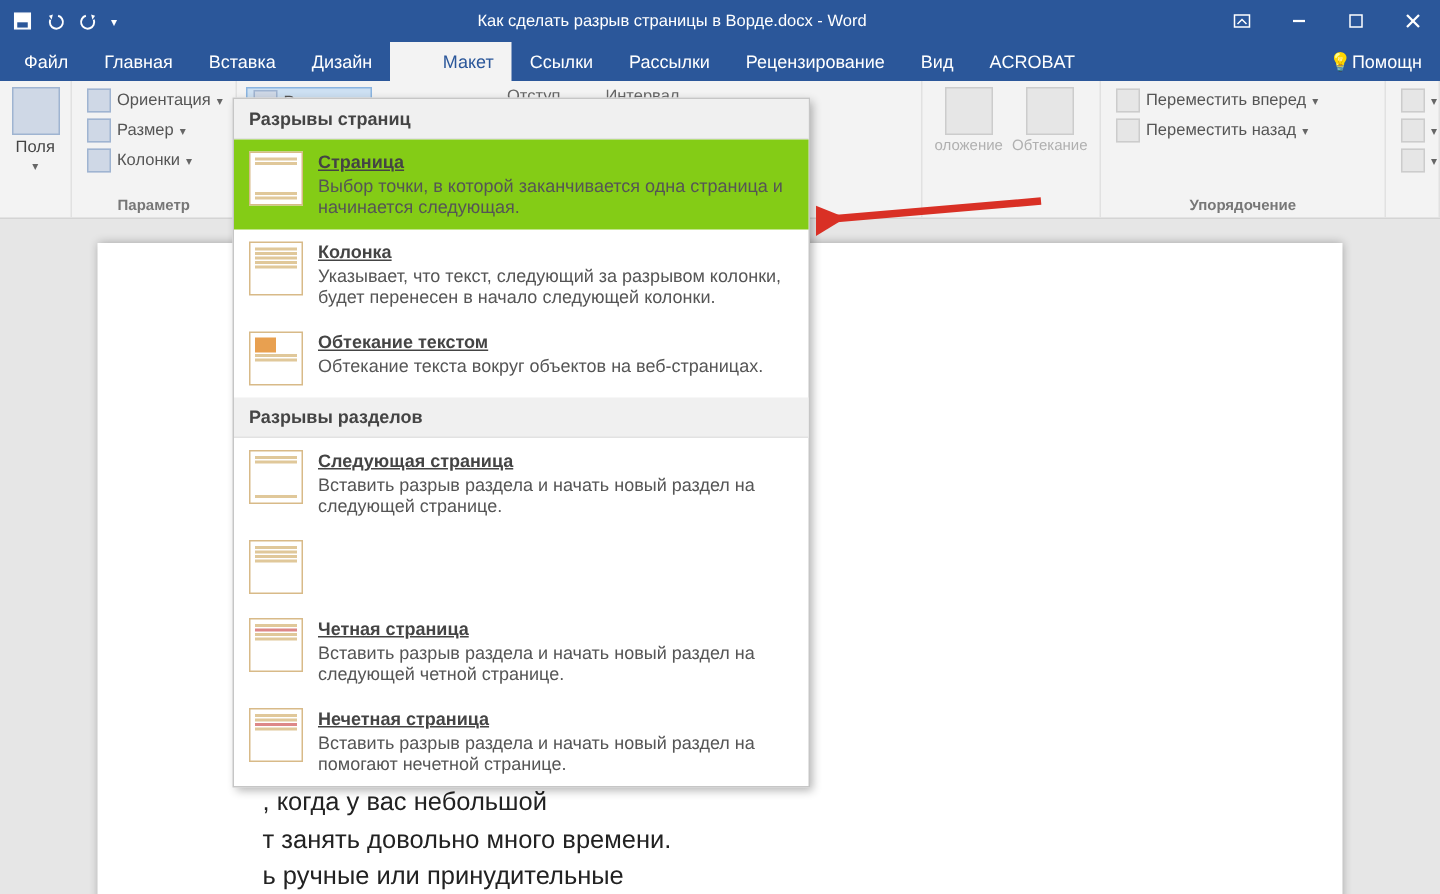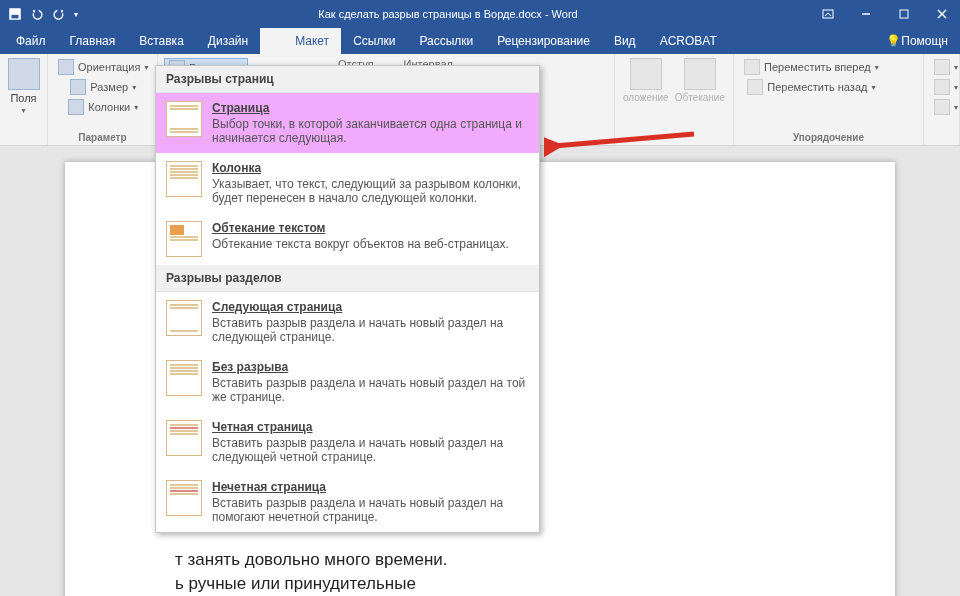--- a/index.html
+++ b/index.html
@@ -14,38 +14,38 @@
 
 .tabstrip { height: 26px; background: #2b579a; display: flex; align-items: stretch; color: #fff; font-size: 12px; padding-left: 4px; }
 .tab { padding: 0 12px; display: flex; align-items: center; cursor: pointer; }
 .tab.active { background: #f3f3f3; color: #2b579a; padding-left: 35px; }
 .tab.help { margin-left: auto; }
 
 .ribbon { height: 92px; background: #f3f3f3; border-bottom: 1px solid #d4d4d4; display: flex; font-size: 11px; color: #444; position: relative; }
 .group { border-right: 1px solid #e1e1e1; padding: 4px 6px 2px; display: flex; flex-direction: column; }
 .group-body { flex: 1; display: flex; gap: 4px; }
 .group-label { font-size: 10px; color: #777; text-align: left; padding-top: 1px; display:flex; justify-content:center; align-items:center; gap:4px;font-weight:bold;}
-.gcol { display: flex; flex-direction: column; gap: 2px; align-items: center; }
+.gcol { display: flex; flex-direction: column; gap: 2px; }
 .rbtn { display: flex; align-items: center; gap: 4px; padding: 1px 4px; cursor: pointer; white-space: nowrap; color:#555;}
 .ricon { width: 16px; height: 16px; display: inline-block; background: #cfd8e6; border: 1px solid #9fb4d1; }
 .big-icon { width: 32px; height: 32px; background: #cfd8e6; border: 1px solid #9fb4d1; }
 .chev { font-size: 8px; color: #666; }
 .disabled { color: #b0b0b0; gap: 21px; }
 .disabled .ricon, .disabled .big-icon { background:#e6e6e6; border-color:#ccc; }
 
 .ribbon .split-active { background:#cde0f2; border:1px solid #8ab4e0; }
 
 .document-area { position: absolute; top:146px; left:0; right:0; bottom:0; background:#e6e6e6; display:flex; justify-content:center; overflow:hidden;}
 .page { width: 830px; min-height:700px; background:#fff; margin-top:16px; box-shadow:0 0 6px rgba(0,0,0,.3); padding: 90px 70px 40px 110px; font-family:"Times New Roman", serif; font-size:17px; line-height:1.45; color:#222;}
 .page a { color:#0563c1; text-decoration:underline;}
 
 .dropdown { position:absolute; top:65px; left:155px; width:385px; background:#fff; border:1px solid #c6c6c6; box-shadow:2px 2px 6px rgba(0,0,0,.3); font-size:12px; z-index:50; }
 .dd-header { background:#f0f0f0; padding:6px 10px; font-weight:600; color:#444; border-bottom:1px solid #e2e2e2; }
 .dd-item { display:flex; gap:10px; padding:8px 10px; cursor:pointer;}
-.dd-item.hover { background:#f0abfc; }
+.dd-item.hover { background:#84cc16; }
 .dd-icon { width:36px; height:36px; flex-shrink:0; border:1px solid #d8ba88; background:#fff; display:flex; flex-direction:column; padding:3px; gap:1px;}
 .dd-icon .bar{height:2px;background:#e0c89a;}
 .dd-item .txt { display:flex; flex-direction:column; gap:2px; color:#555;}
 .dd-item .ttl { font-weight:600; text-decoration:underline; color:#444;}
 
 .arrow { position:absolute; top:126px; left:544px; z-index:60; pointer-events:none;}
 
 svg { display:block; }
 </style>
 </head>
@@ -226,21 +226,21 @@
       <span>щая, но и помогают разделить лист</span><br>
       <span>к для печати документа, так и для</span><br>
       <span>ммы.</span>
     </p>
     <br>
     <p>
       <span>лько абзацев с текстом и нужно</span><br>
       <span>странице. В таком случае, конечно,</span><br>
       <span>ду абзацами и нажимать </span><a href="#">Enter</a><span> до тех</span><br>
       <span>вой странице. Затем нужно будет</span><br>
-      <br>
+      <span>, когда у вас небольшой</span><br>
       <span>т занять довольно много времени.</span><br>
       <span>ь ручные или принудительные</span><br>
       
     </p>
   </div>
 </div>
 
 <div class="dropdown">
   <div class="dd-header">Разрывы страниц</div>
 
@@ -298,24 +298,20 @@
         <span>Вставить разрыв раздела и начать новый раздел на следующей странице.</span>
       </div>
   </div>
 
   <div class="dd-item">
     <div class="dd-icon">
         <div class="bar"></div>
         <div class="bar"></div>
         <div class="bar"></div>
         <div class="bar"></div>
-      </div>
-    <div class="txt">
-        <span class="ttl">Без разрыва</span>
-        <span>Вставить разрыв раздела и начать новый раздел на той же странице.</span>
       </div>
   </div>
 
   <div class="dd-item">
     <div class="dd-icon">
         <div class="bar"></div>
         <div style="height:2px;background:#d88"></div>
         <div class="bar"></div>
         <div class="bar"></div>
       </div>

